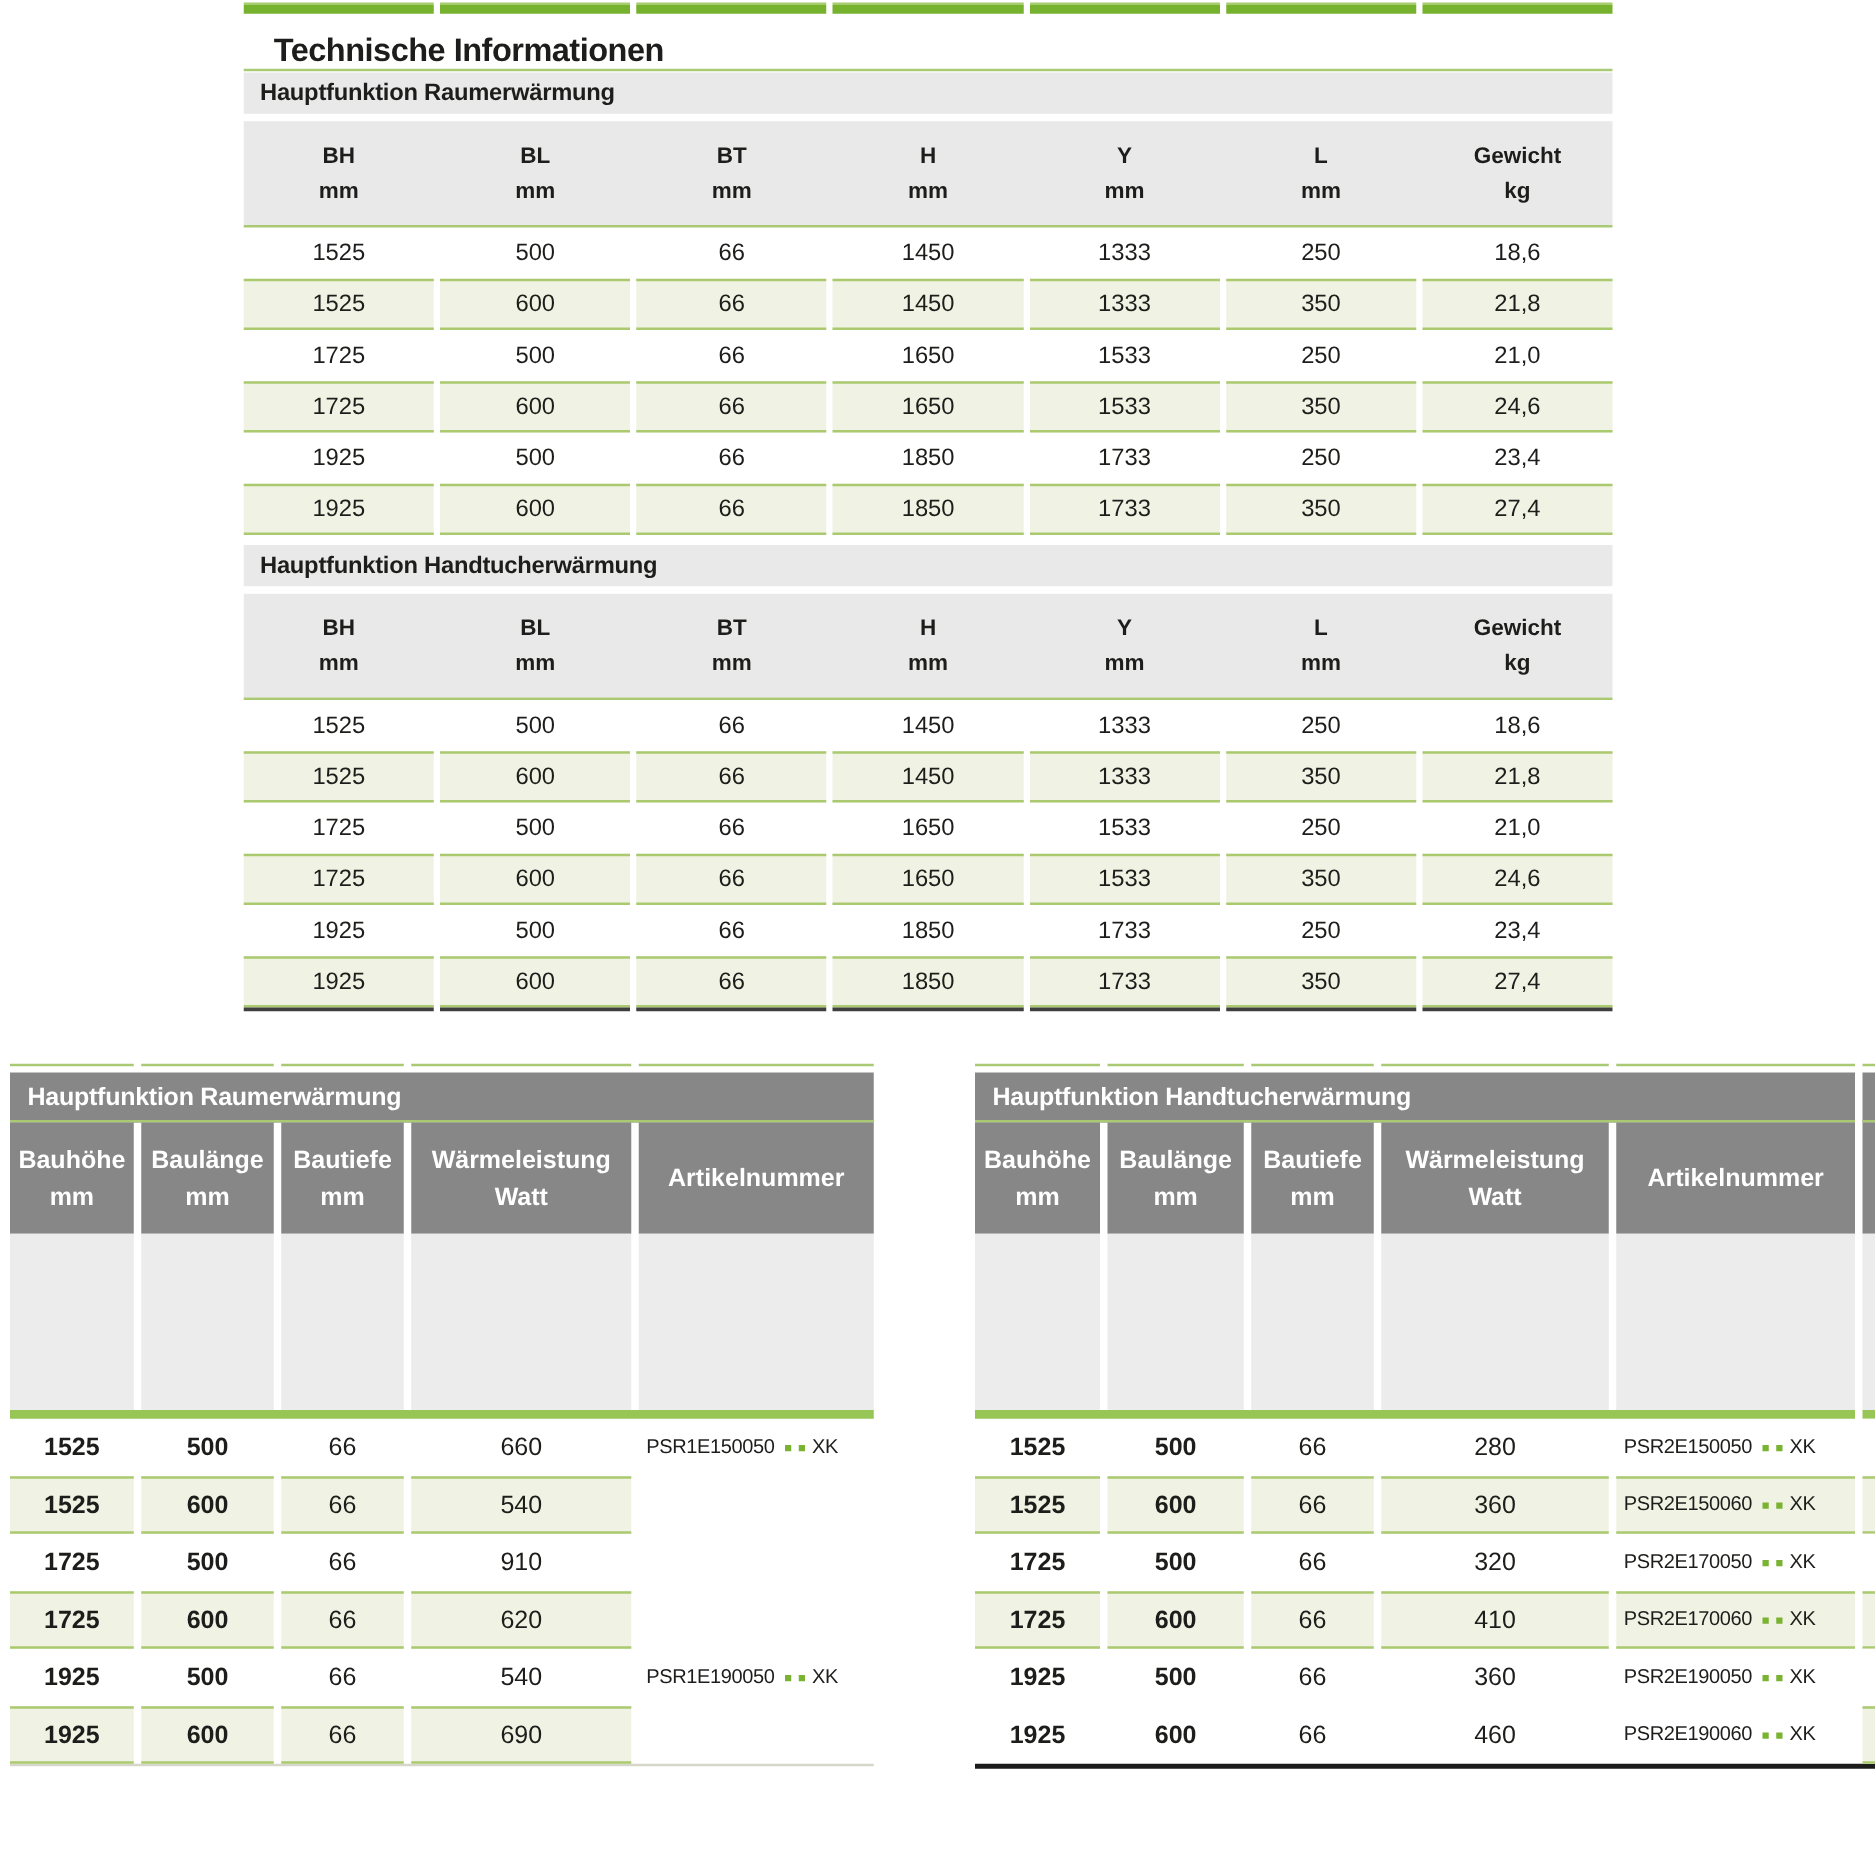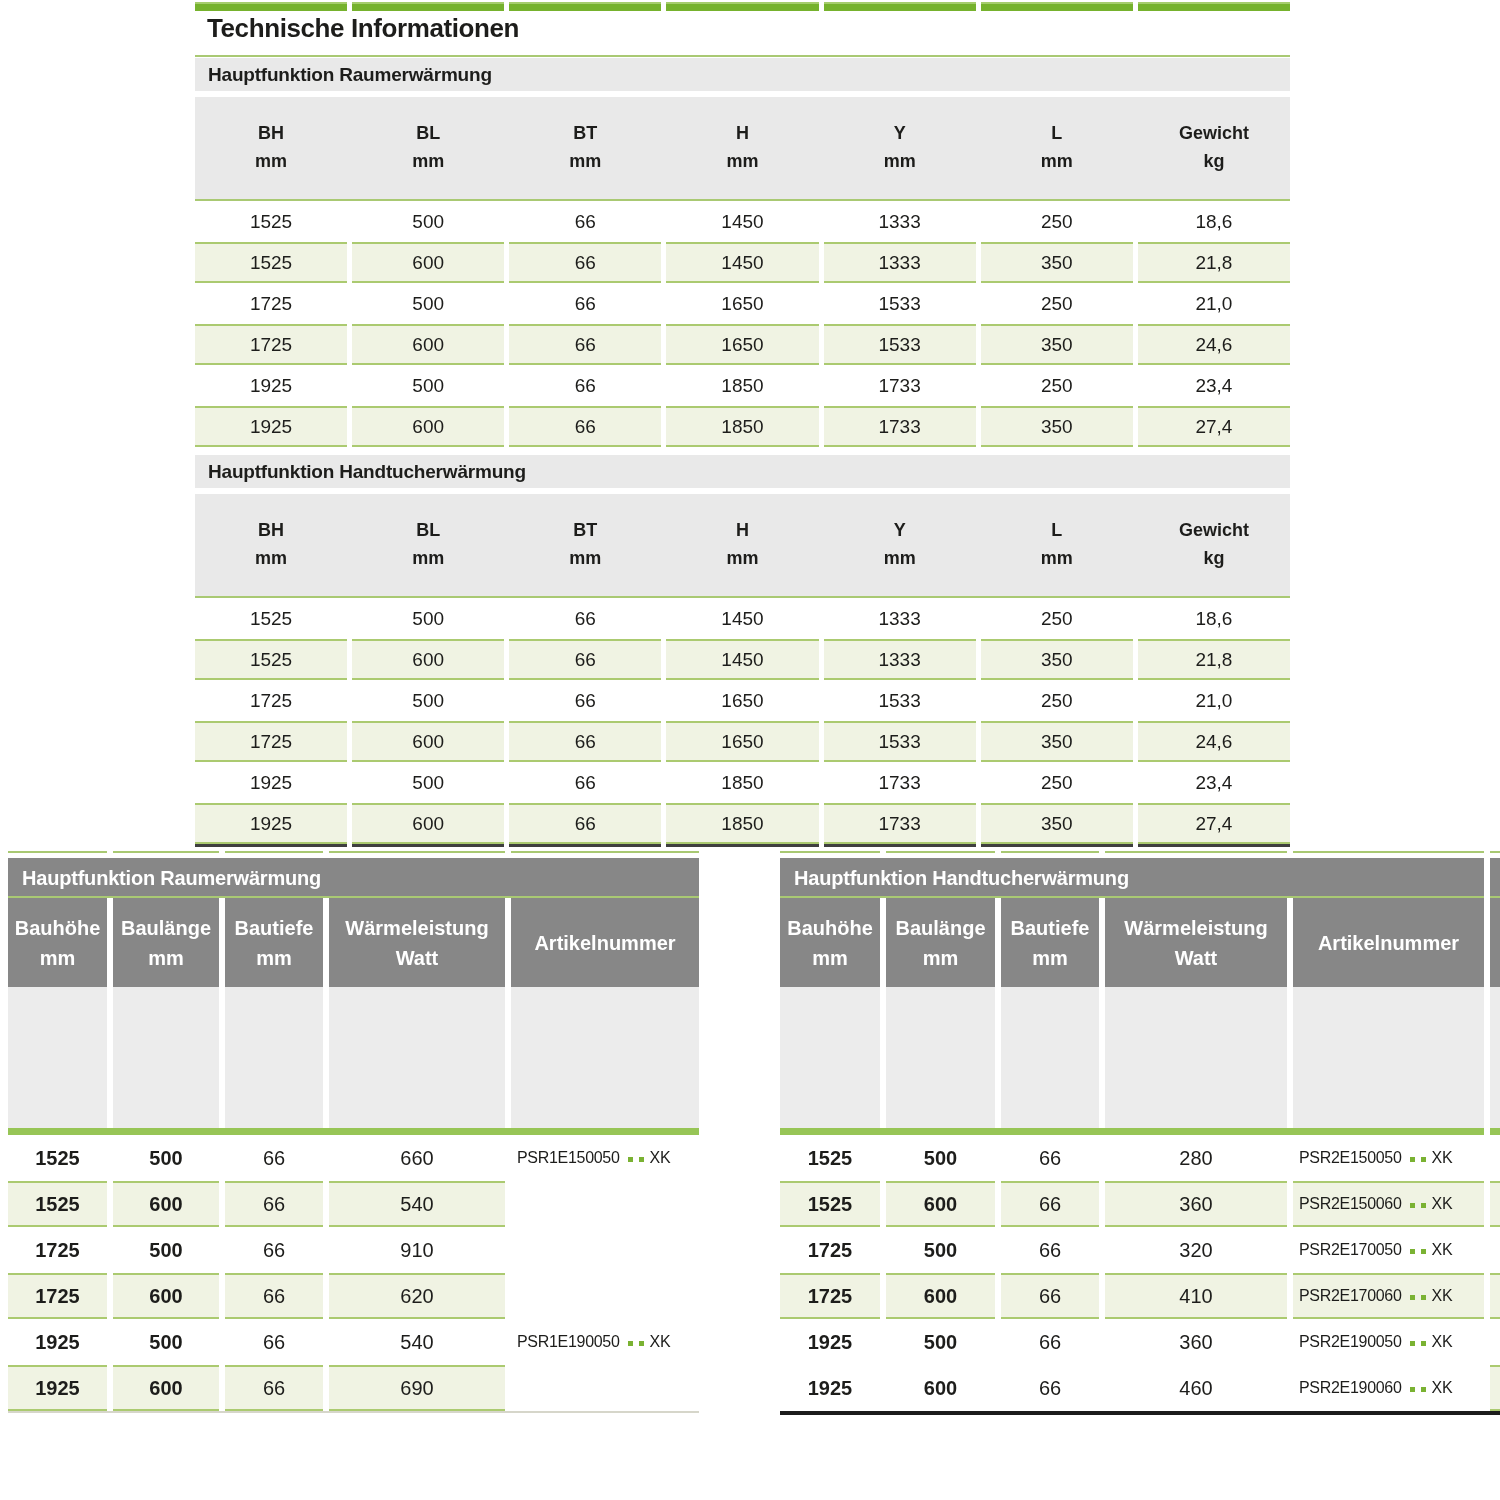--- a/index.html
+++ b/index.html
@@ -8,28 +8,28 @@
     --c-empty:#ececec; --c-thick:#97c556; --c-drule:#3f3f3f; --c-black:#1c1c1c;
     --c-dot:#7ab232; --c-footl:#d6d6ca;
   }
   html,body{margin:0;padding:0;}
   .page{position:relative;width:1500px;height:1500px;background:#fff;overflow:hidden;
         font-family:"Liberation Sans","DejaVu Sans",sans-serif;color:var(--c-text);}
   
   .top-bar{position:absolute;left:195px;top:2px;width:1095px;height:9px;display:flex;gap:5px;}
   .top-bar i{flex:1;background:linear-gradient(180deg,var(--c-barlight) 0%,var(--c-barlight) 26%,var(--c-bar) 26%);}
   
-  .title{position:absolute;left:207px;top:13px;margin:0;font-size:26px;font-weight:bold;letter-spacing:-0.4px;}
+  .title{position:absolute;left:207px;top:13px;margin:12px;font-size:26px;font-weight:bold;letter-spacing:-0.4px;}
   .title-rule{position:absolute;left:195px;top:55px;width:1095px;height:2px;background:var(--c-line);}
   
   .spec-area{position:absolute;left:195px;top:58px;width:1095px;}
   .band{height:33px;background:var(--c-band);font-size:19px;font-weight:bold;line-height:33px;
         padding-left:13px;box-sizing:border-box;letter-spacing:-0.2px;}
   .band.second{margin-top:8px;}
-  .spec-head{margin-top:6px;height:102px;background:var(--c-band);display:grid;
+  .spec-head{margin-top:6px;height:83px;background:var(--c-band);display:grid;
              grid-template-columns:repeat(7,1fr);gap:5px;}
   .spec-head .hc{display:flex;flex-direction:column;justify-content:center;align-items:center;
                  font-weight:bold;font-size:18px;line-height:1.55;}
   .spec-rule{height:2px;background:var(--c-line);}
   .spec-row{height:41px;display:grid;grid-template-columns:repeat(7,1fr);gap:5px;font-size:19px;}
   .spec-row .c{text-align:center;line-height:41px;}
   .spec-row.striped .c{background:var(--c-fill);border-top:2px solid var(--c-rowb);
                        border-bottom:2px solid var(--c-rowb);line-height:37px;box-sizing:border-box;}
   .dark-rule{height:3px;display:grid;grid-template-columns:repeat(7,1fr);gap:5px;}
   .dark-rule i{background:var(--c-drule);}

